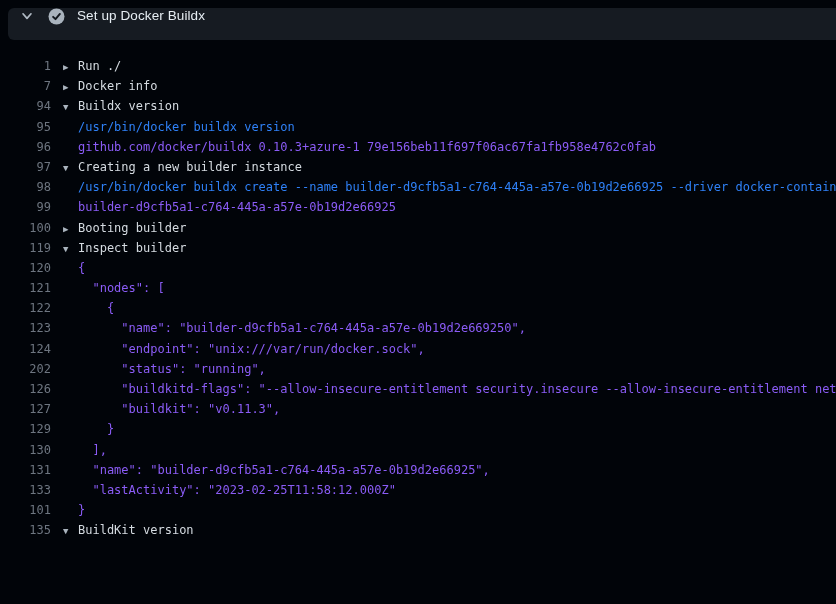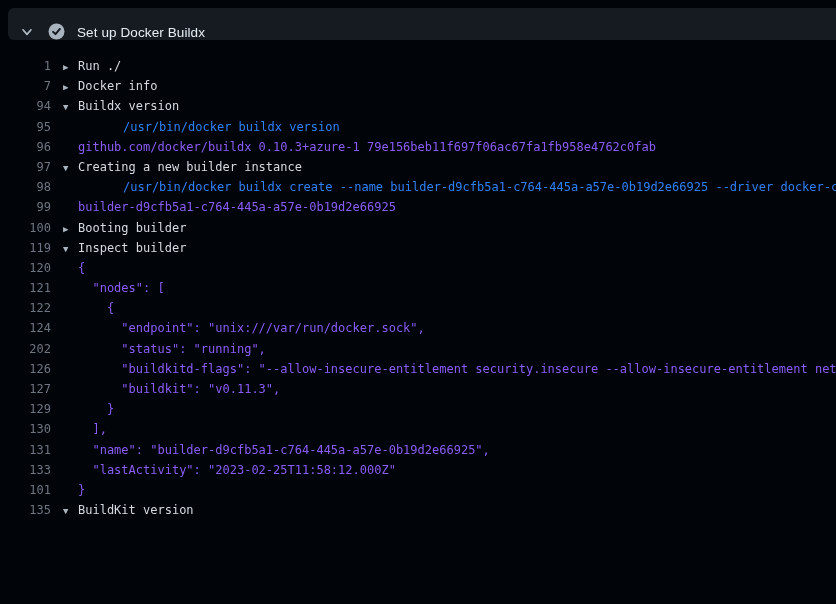--- a/index.html
+++ b/index.html
@@ -15,21 +15,21 @@
   
   .step-header {
     position: absolute;
     left: 8px;
     top: 8px;
     right: 0;
     height: 32px;
     background: #161b22;
     border-radius: 6px 0 0 6px;
     display: flex;
-    align-items: flex-end;
+    align-items: flex-start;
     cursor: pointer;
   }
   .step-header .chevron {
     margin-left: 11px;
     width: 16px;
     height: 16px;
     display: flex;
     align-items: center;
     justify-content: center;
     flex: none;
@@ -88,21 +88,20 @@
     overflow: hidden;
     color: #8b5cf6;
   }
   .log-line.group-expanded .text,
   .log-line.group-collapsed .text {
     color: #d5dbe1;
     cursor: pointer;
   }
   .log-line.command .text {
     color: #2f81f7;
-    margin-left: 45px;
   }
 </style>
 </head>
 <body>
 
 <div class="step-header">
   <span class="chevron">
     <svg width="14" height="14" viewBox="0 0 14 14">
       <polyline points="3,4.8 7,9.4 11,4.8" fill="none" stroke="#b0bac4" stroke-width="1.7" stroke-linecap="round" stroke-linejoin="round"></polyline>
     </svg>
@@ -176,20 +175,25 @@
     <span class="num">121</span>
     <span class="arrow"></span>
     <span class="text">  "nodes": [</span>
   </div>
     <div class="log-line output">
     <span class="num">122</span>
     <span class="arrow"></span>
     <span class="text">    {</span>
   </div>
     <div class="log-line output">
+    <span class="num">123</span>
+    <span class="arrow"></span>
+    <span class="text">      "name": "builder-d9cfb5a1-c764-445a-a57e-0b19d2e669250",</span>
+  </div>
+    <div class="log-line output">
     <span class="num">124</span>
     <span class="arrow"></span>
     <span class="text">      "endpoint": "unix:///var/run/docker.sock",</span>
   </div>
     <div class="log-line output">
     <span class="num">202</span>
     <span class="arrow"></span>
     <span class="text">      "status": "running",</span>
   </div>
     <div class="log-line output">

